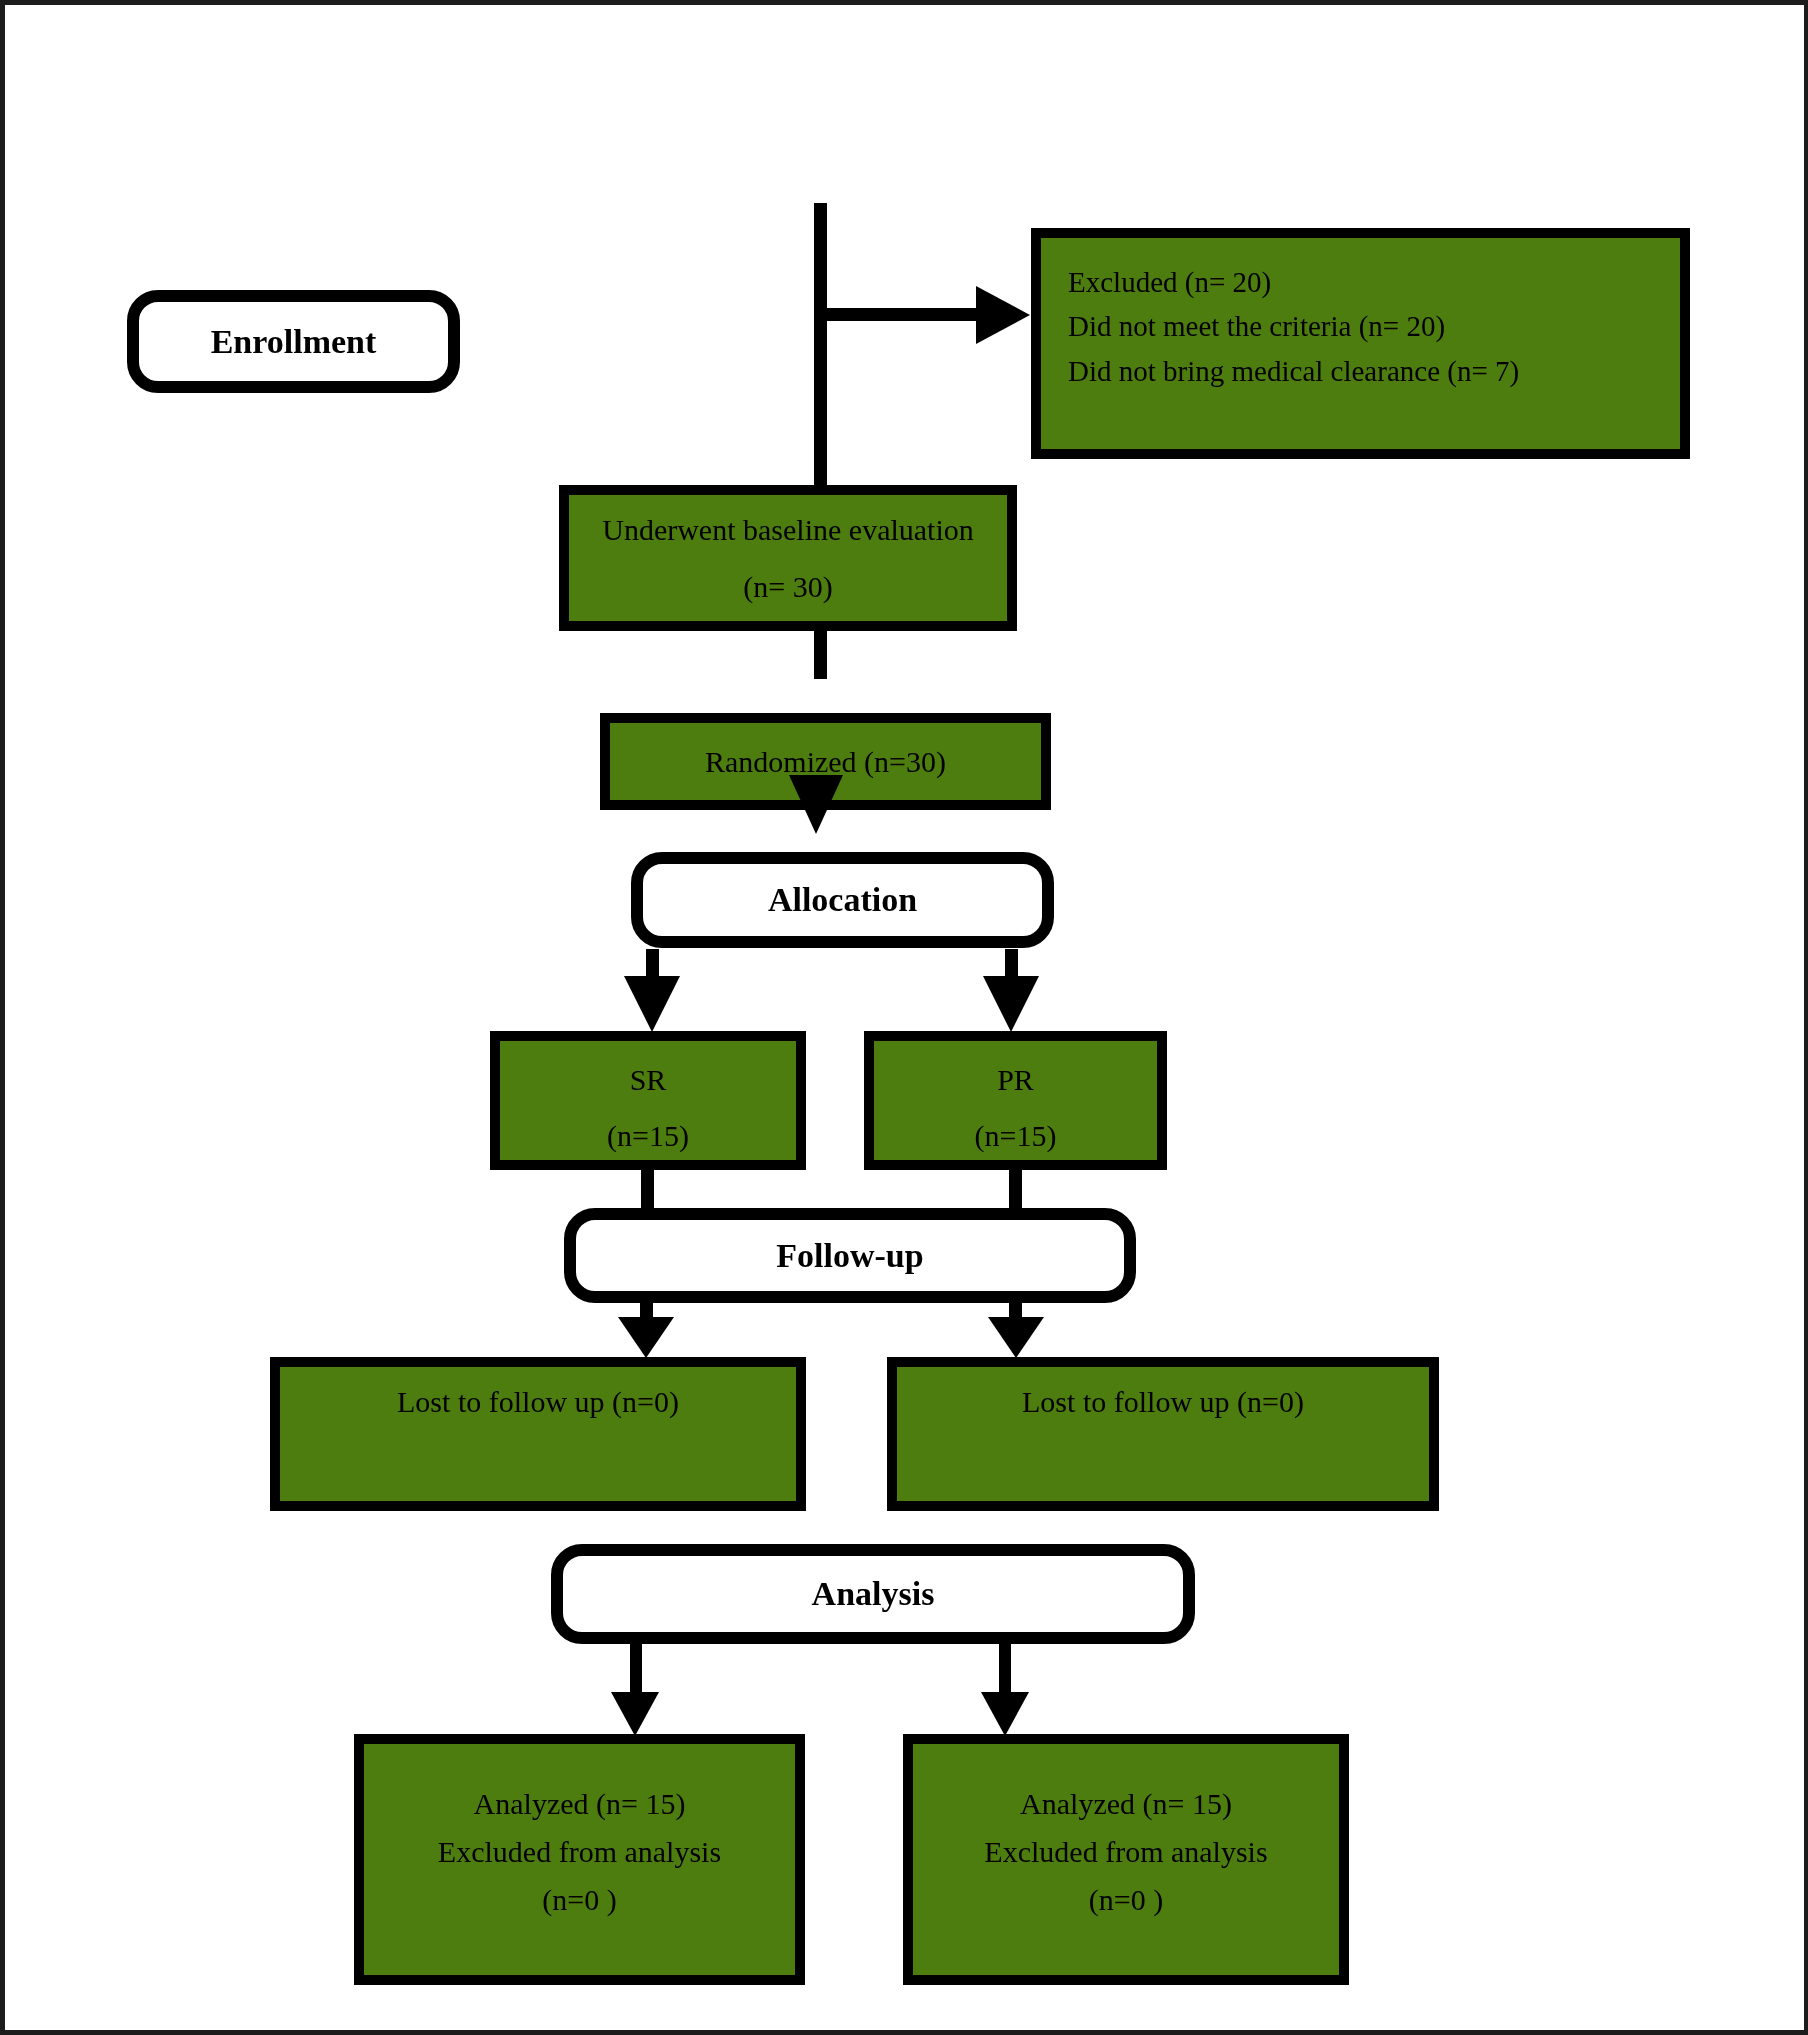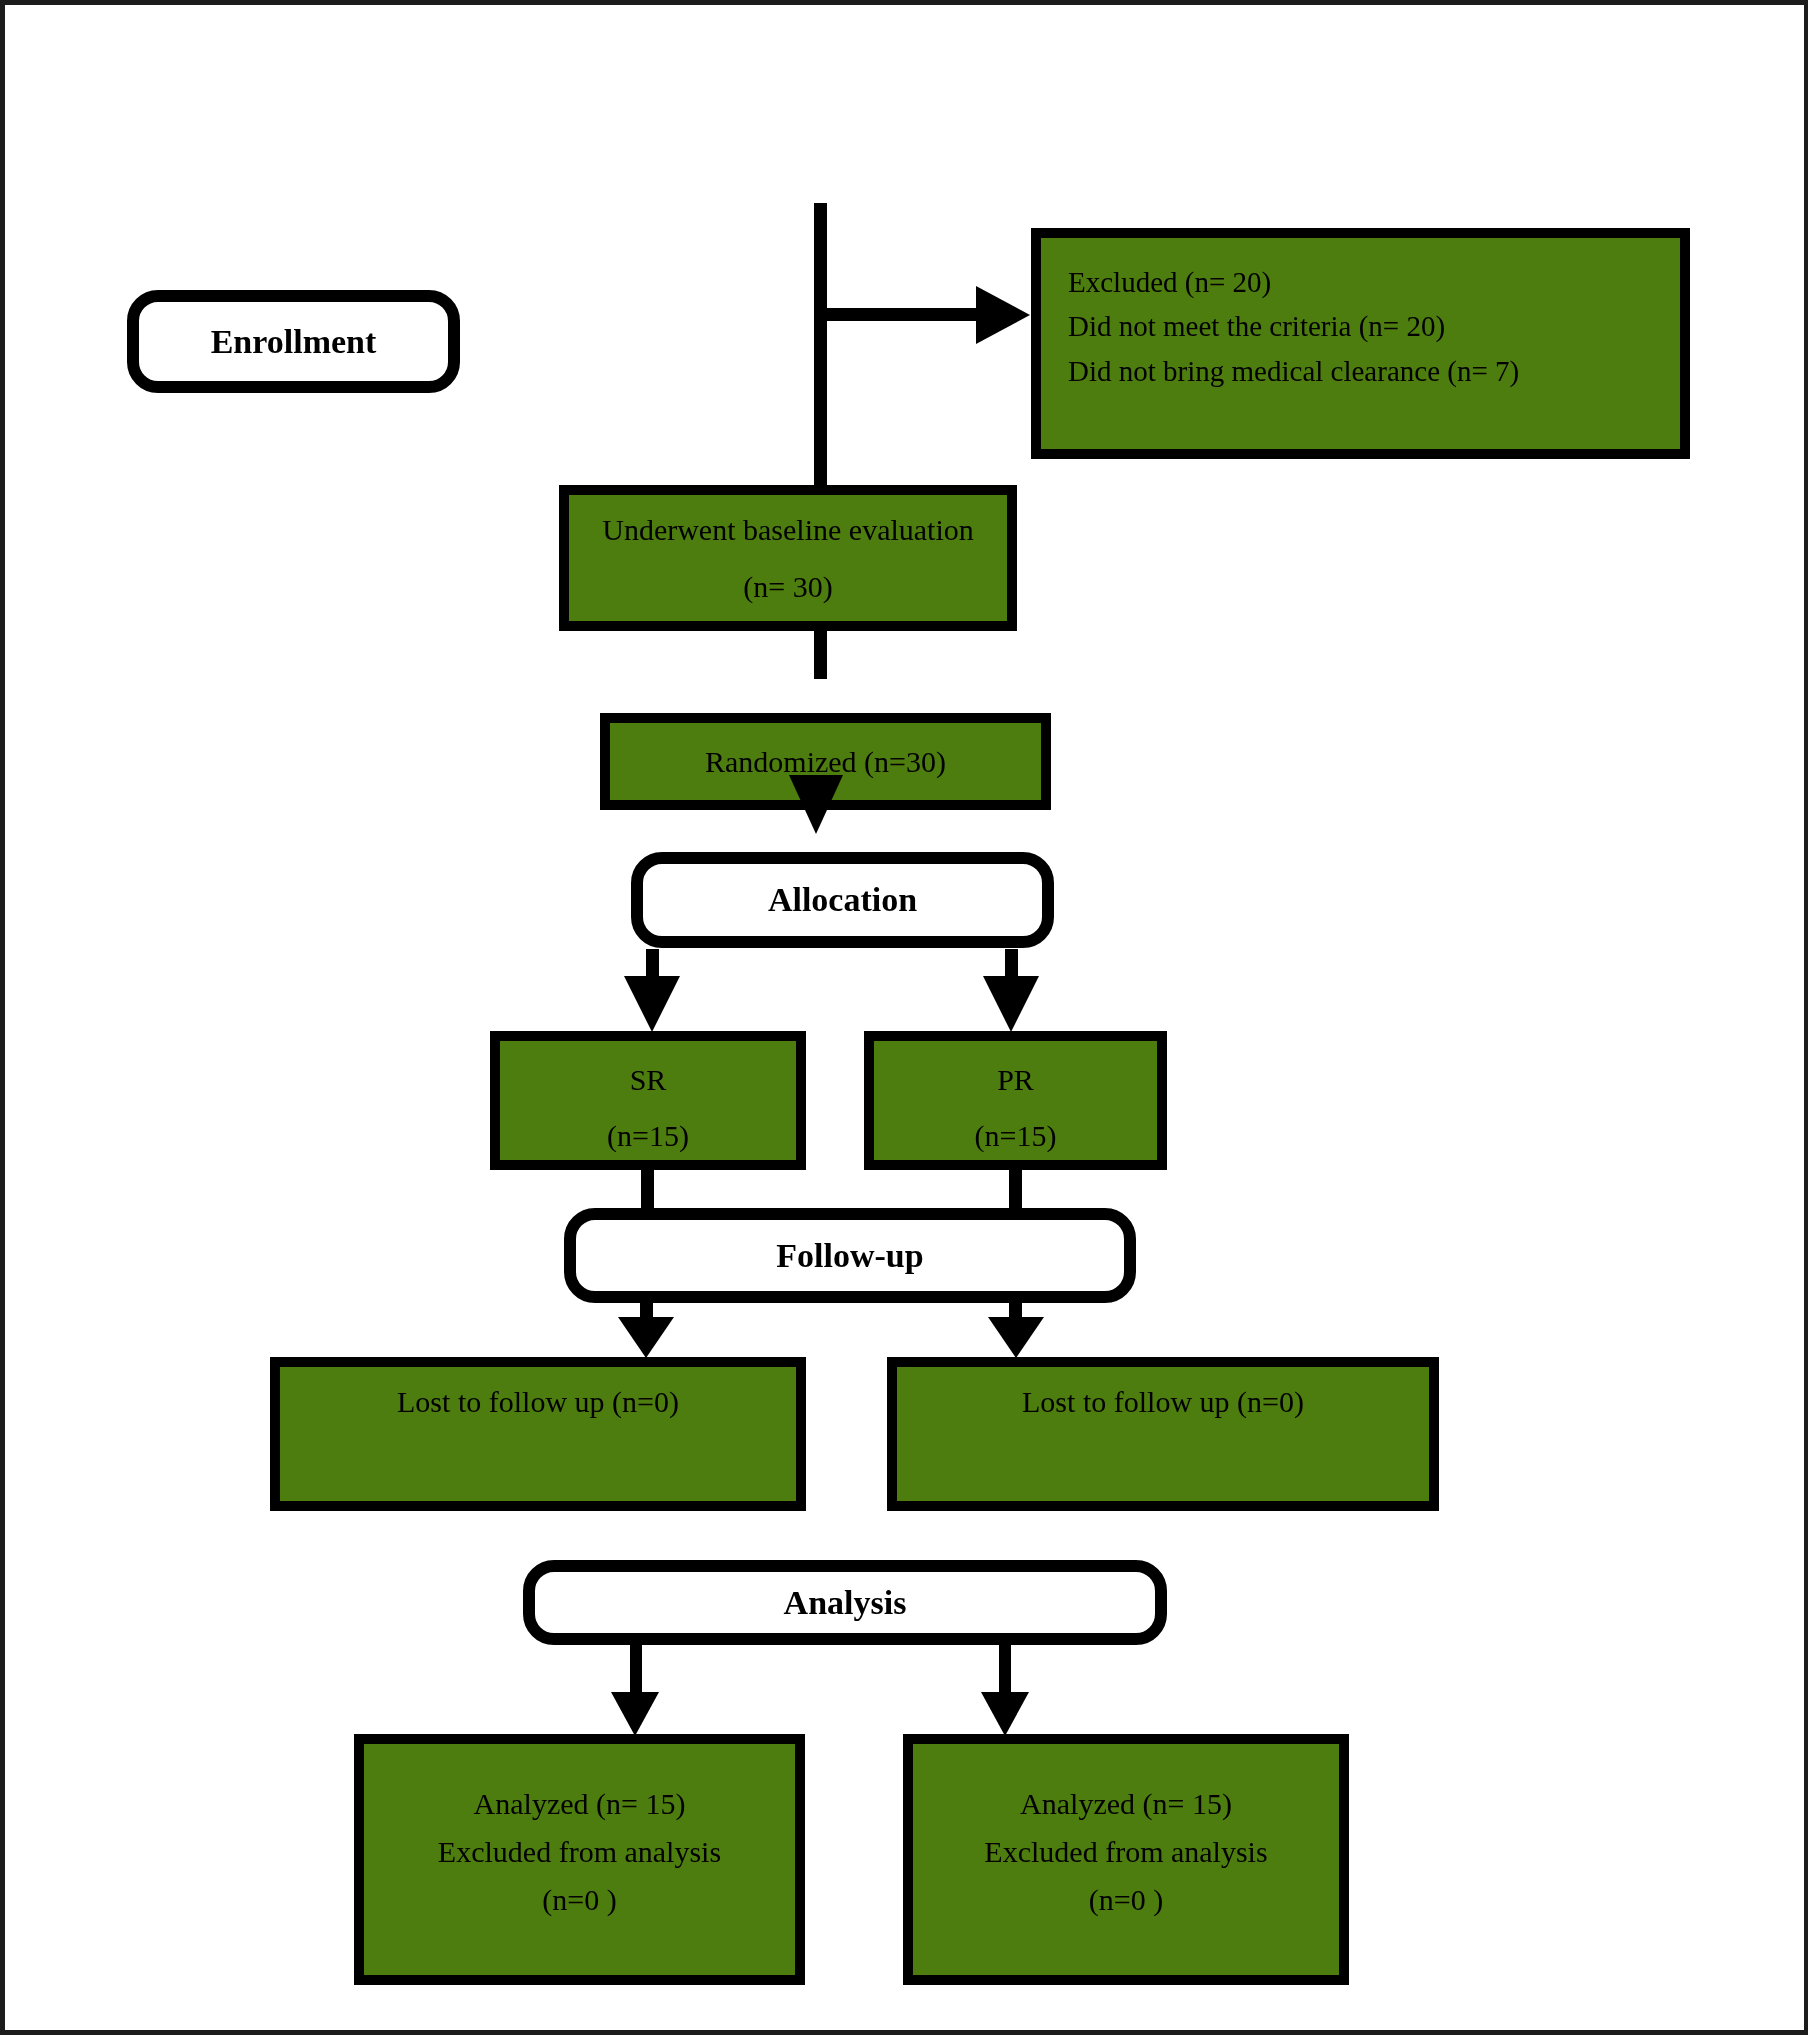--- a/index.html
+++ b/index.html
@@ -79,21 +79,21 @@
   <div class="shaft" style="left:1004px;top:1295px;width:13.3px;height:20.5px;"></div>
   <div class="head-down" style="left:983px;top:1312px;border-top-width:41px;"></div>
 
   <div class="box" style="left:265px;top:1352px;width:536px;height:154px;padding-top:16.4px;">
     <div class="lines">Lost to follow up (n=0)</div>
   </div>
   <div class="box" style="left:882px;top:1352px;width:552px;height:154px;padding-top:16.4px;">
     <div class="lines">Lost to follow up (n=0)</div>
   </div>
 
-  <div class="rounded" style="left:518px;top:1539px;width:644px;height:85px;margin-top:16px;">
+  <div class="rounded" style="left:546px;top:1539px;width:644px;height:100px;">
     <span>Analysis</span>
   </div>
 
   <div class="shaft" style="left:625px;top:1632px;width:12.3px;height:59px;"></div>
   <div class="head-down" style="left:606px;top:1687px;border-left-width:24.6px;border-right-width:24.6px;border-top-width:44px;"></div>
   <div class="shaft" style="left:994px;top:1632px;width:12.3px;height:59px;"></div>
   <div class="head-down" style="left:976px;top:1687px;border-left-width:24.6px;border-right-width:24.6px;border-top-width:44px;"></div>
 
   <div class="box" style="left:349px;top:1729px;width:451px;height:251px;line-height:1.6;padding-top:36px;">
     <div class="lines">Analyzed (n= 15)</div>

